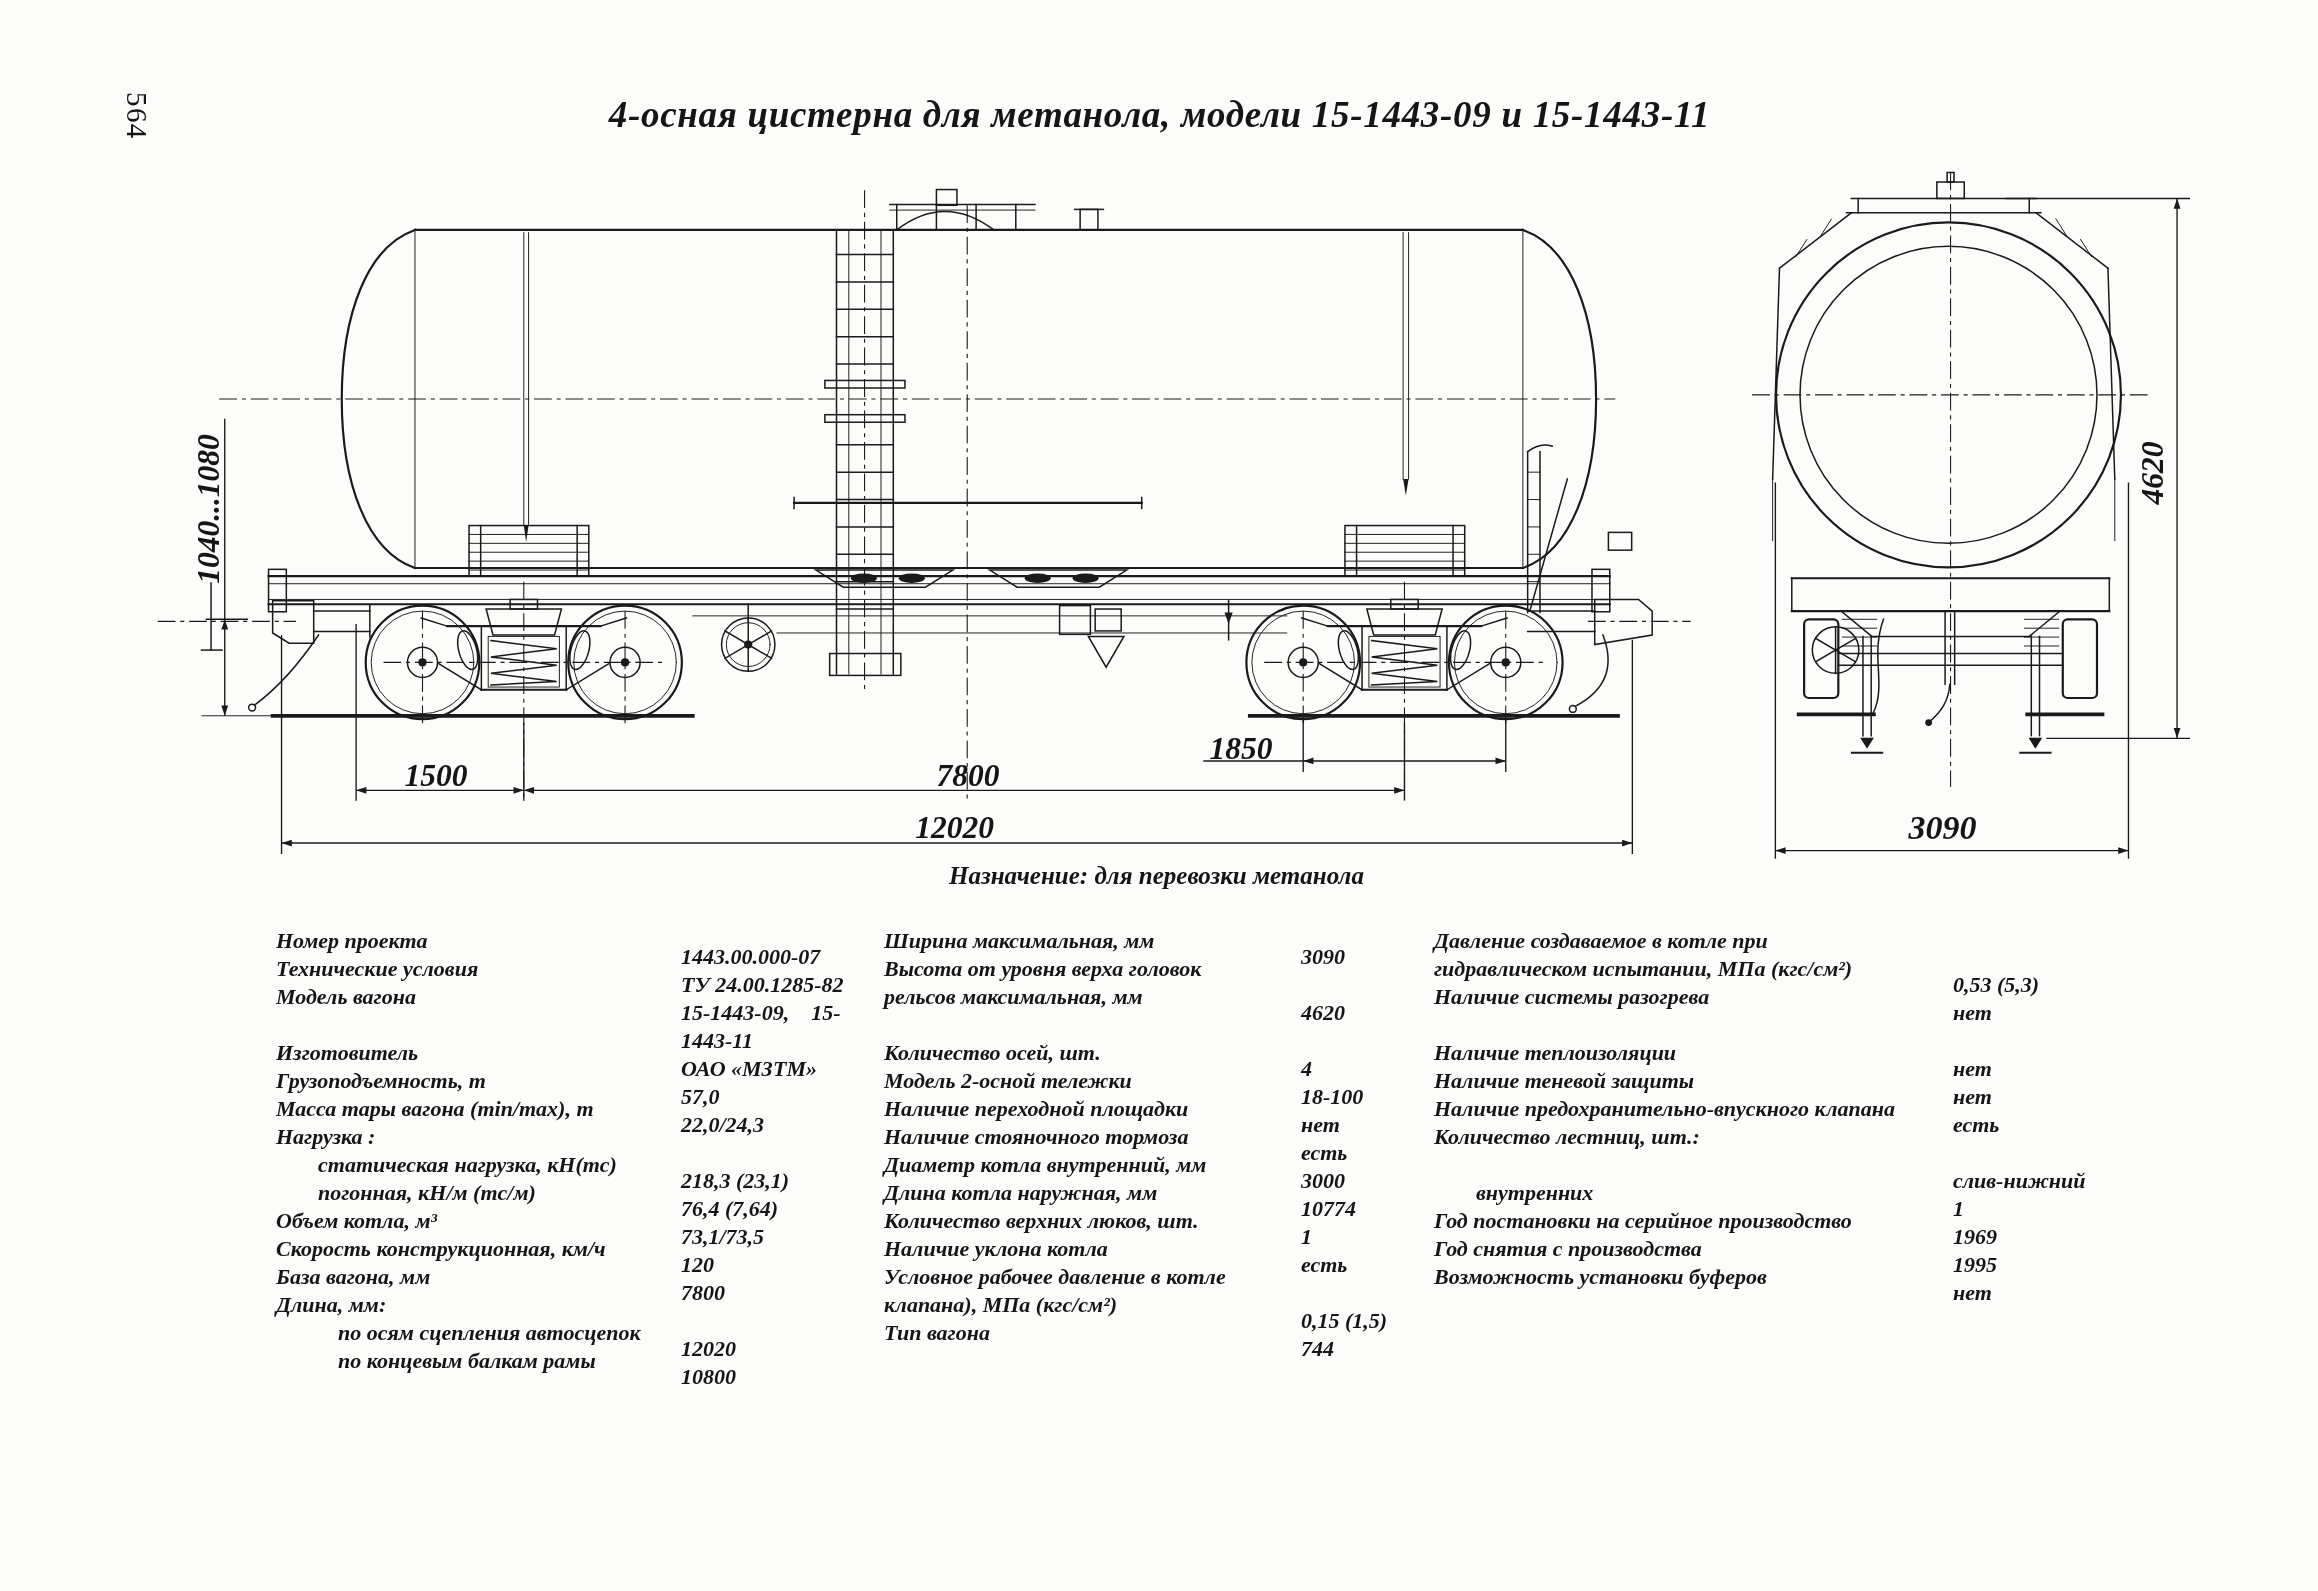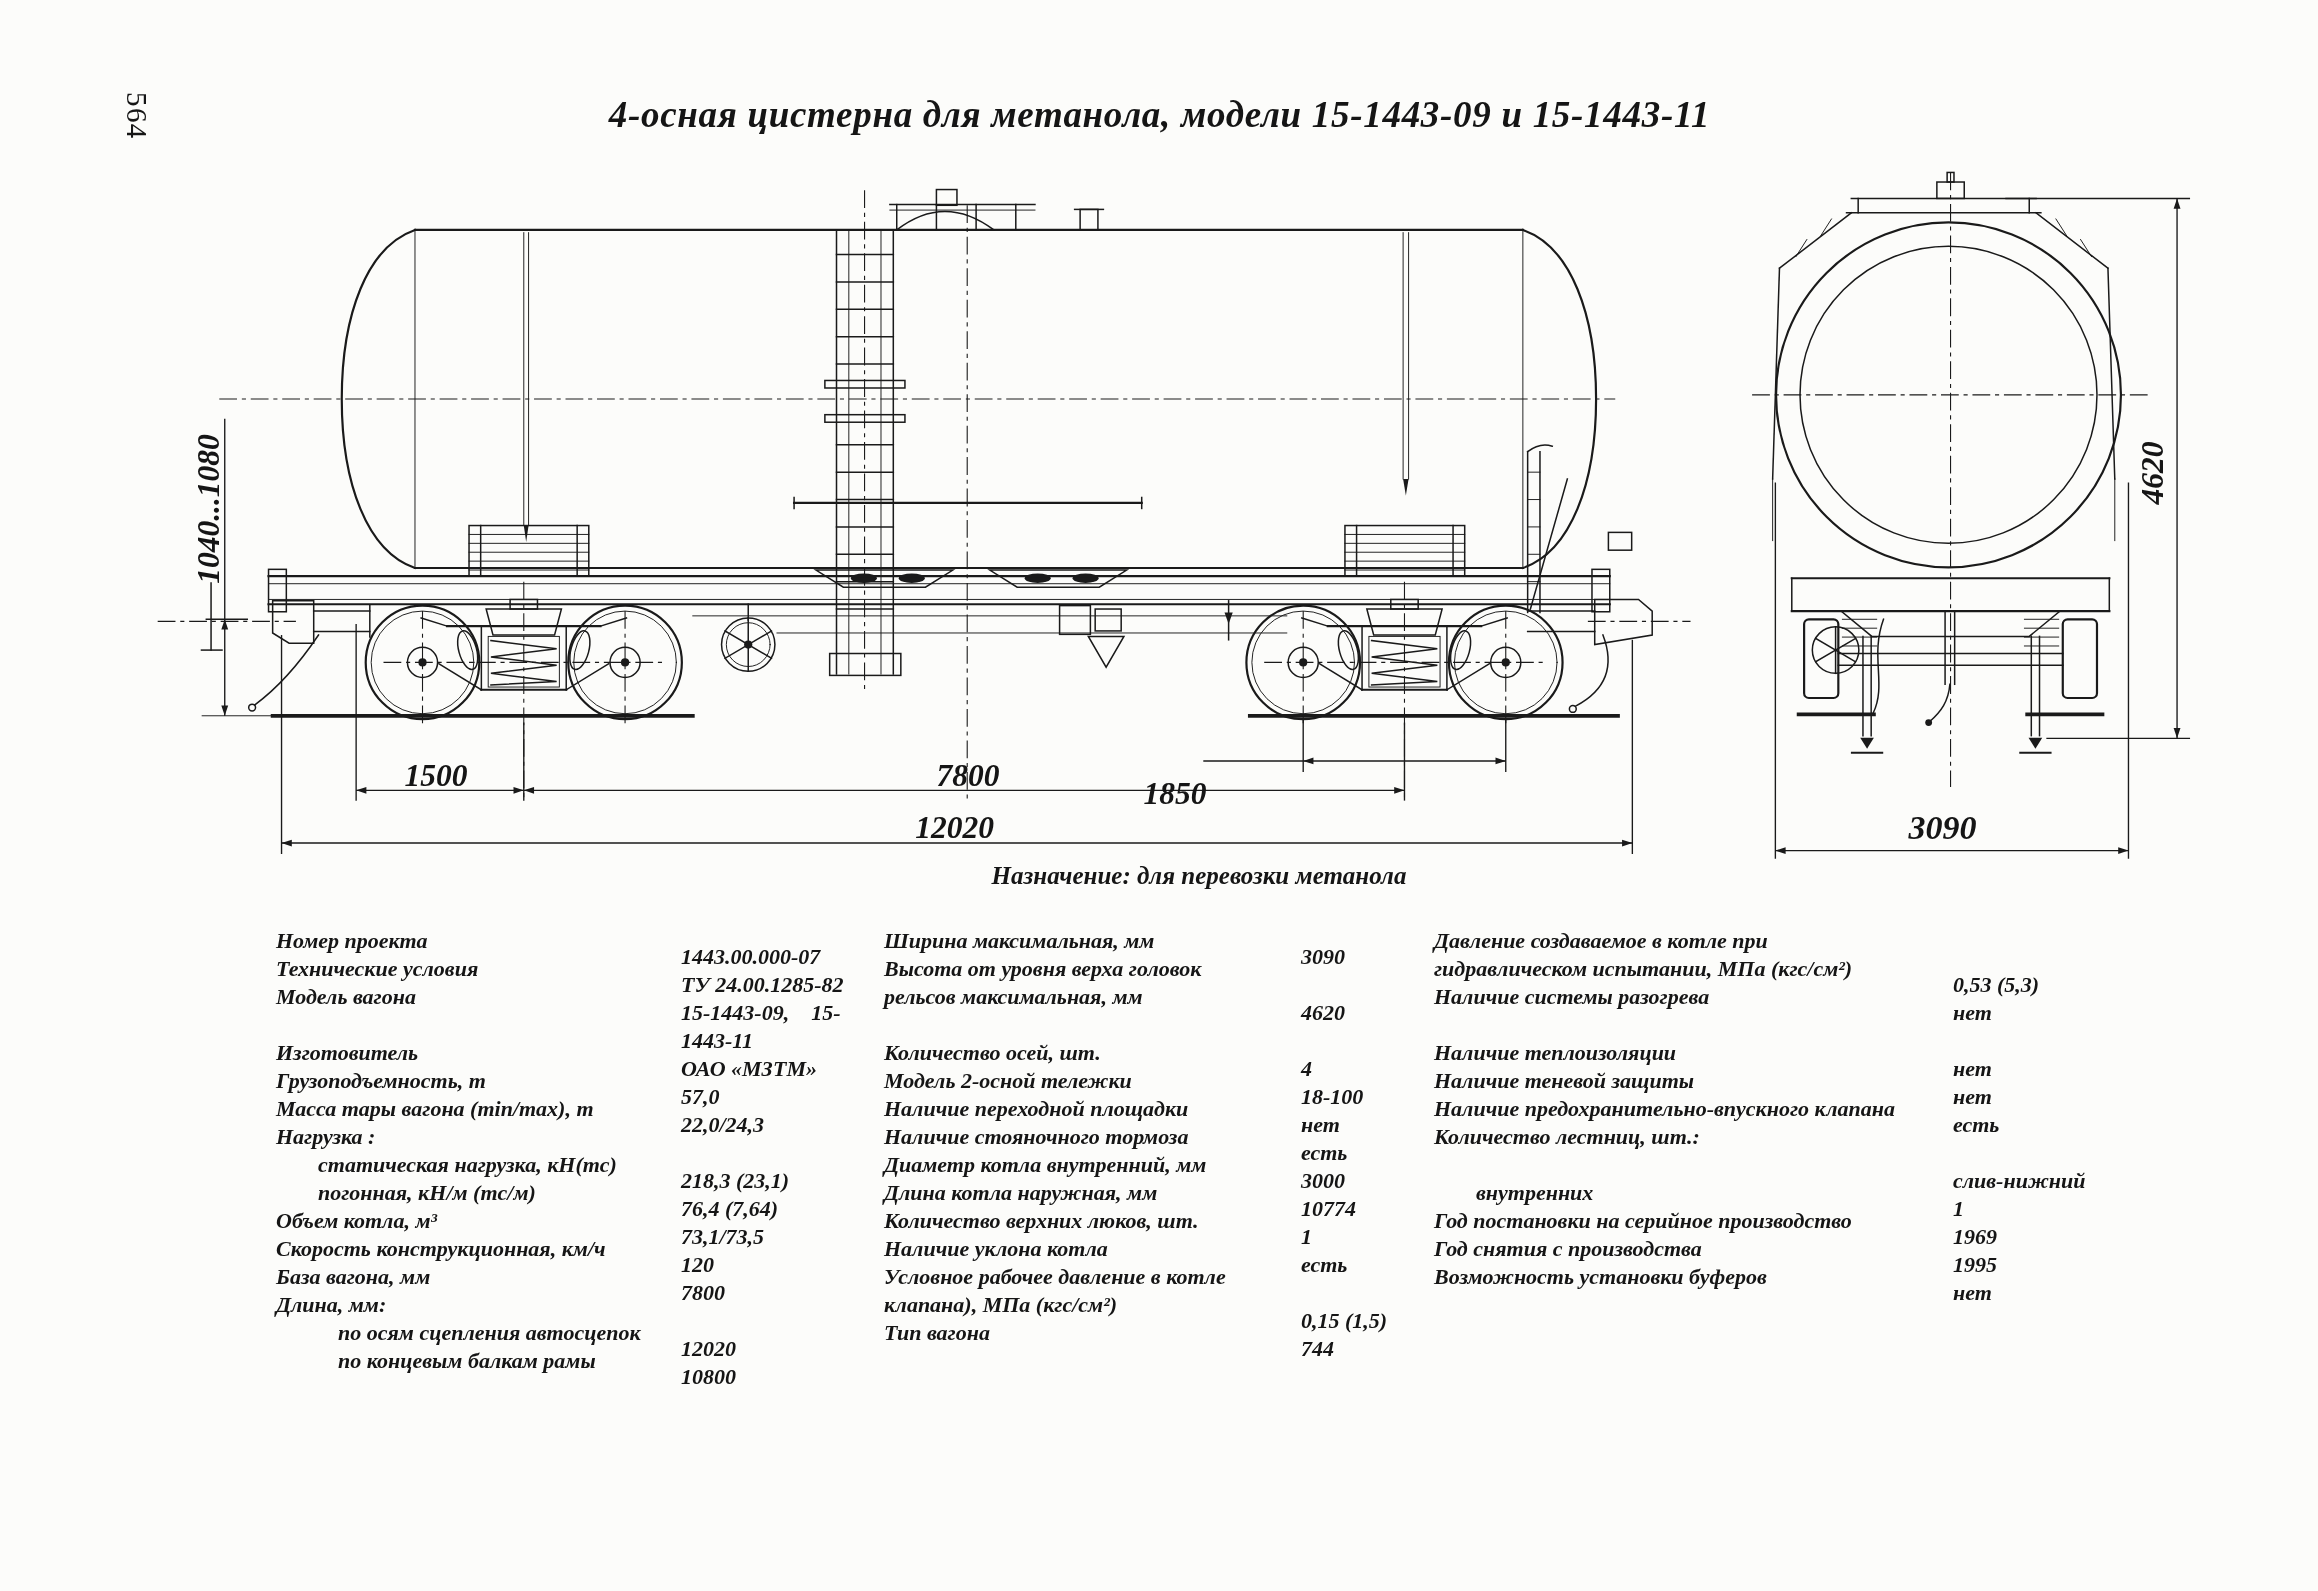--- a/index.html
+++ b/index.html
@@ -3,25 +3,25 @@
 <meta charset="utf-8">
 <style>
   html,body{margin:0;padding:0;background:#e8e8e6;}
   body{width:2319px;height:1591px;position:relative;overflow:hidden;
        font-family:"Liberation Serif","DejaVu Serif",serif;background:#fcfcfa;color:#151515;}
   #drawing-svg{position:absolute;left:0;top:0;}
   .abs{position:absolute;}
   .bi{font-weight:bold;font-style:italic;}
   #page-number{left:120px;top:92px;font-size:29px;writing-mode:vertical-rl;letter-spacing:1.4px;}
   #doc-title{left:475px;top:93px;width:1369px;text-align:center;font-size:37px;letter-spacing:0.7px;white-space:nowrap;}
-  #doc-caption{left:949px;top:862px;width:500px;text-align:center;font-size:25px;}
+  #doc-caption{left:949px;top:862px;width:500px;font-size:25px;}
   .dim-label{font-size:31.5px;text-align:center;white-space:nowrap;}
   #dim-pivot{left:378px;top:758px;width:116px;}
   #dim-base{left:910px;top:758px;width:116px;}
-  #dim-axle{left:1117px;top:731px;width:116px;margin-top:45px;}
+  #dim-axle{left:1183px;top:731px;width:116px;}
   #dim-length{left:886px;top:810px;width:137px;}
   #dim-width{left:1881px;top:809px;width:123px;font-size:34px;}
   #dim-coupler-h{left:106px;top:491px;width:205px;transform:rotate(-90deg);}
   #dim-height{left:2050px;top:455px;width:205px;transform:rotate(-90deg);}
   .spec-col{position:absolute;top:928px;font-size:22px;font-weight:bold;font-style:italic;}
   #spec-col-0{left:276px;width:684px;}
   #spec-col-1{left:884px;width:684px;}
   #spec-col-2{left:1434px;width:862px;}
   .spec-row{height:28px;position:relative;white-space:pre;}
   .spec-label{display:inline-block;white-space:pre;}

